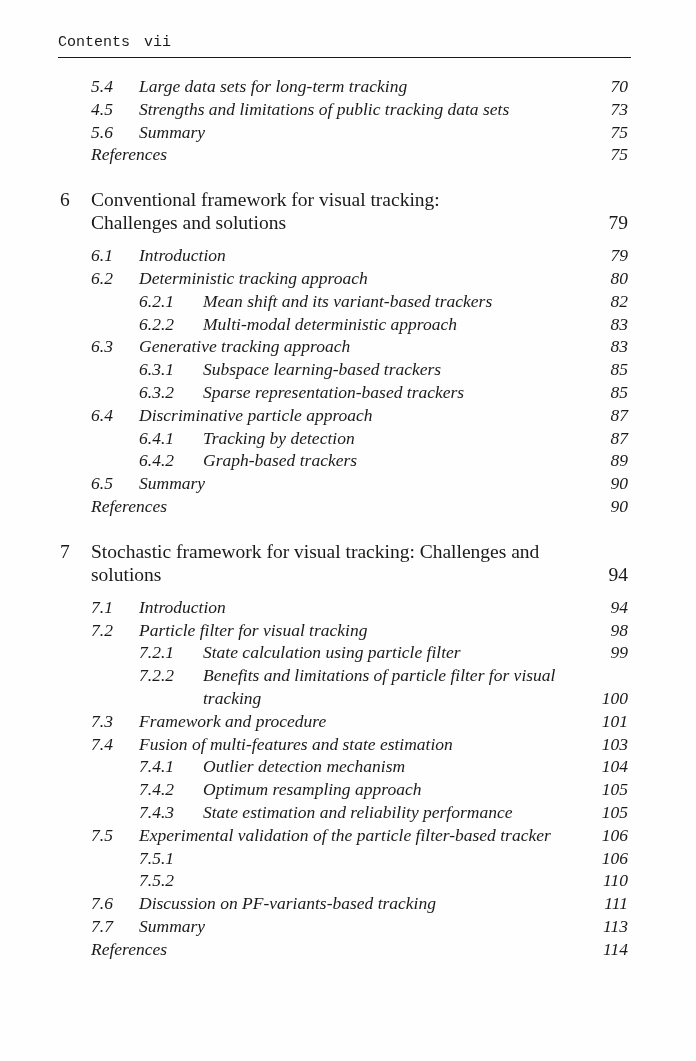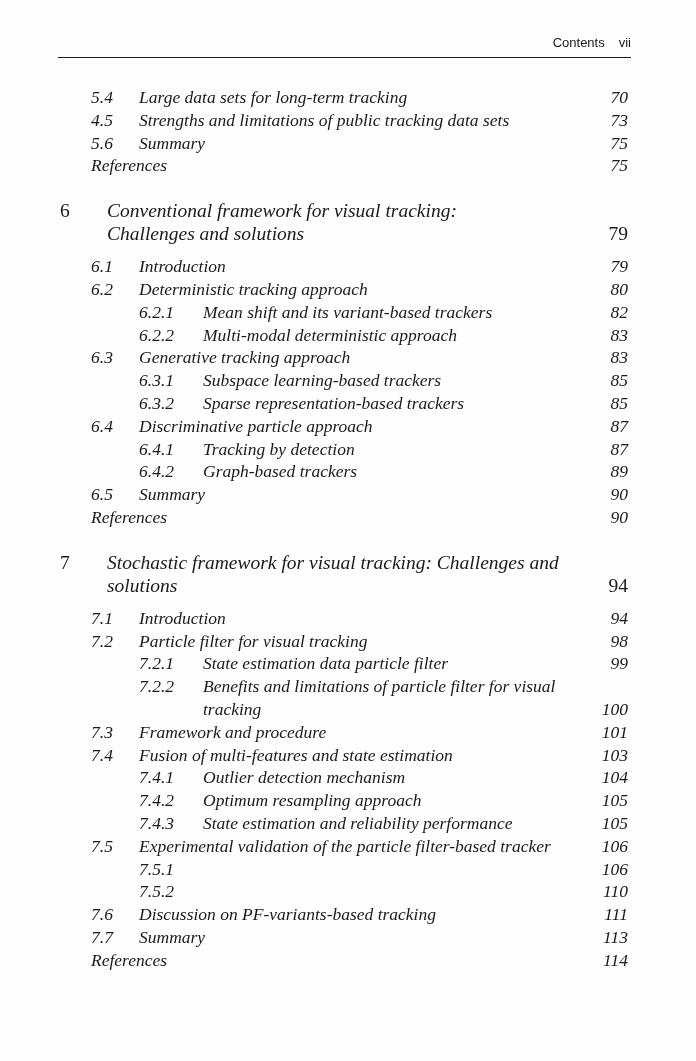--- a/index.html
+++ b/index.html
@@ -8,27 +8,27 @@
       background: #fefefe;
       color: #1a1a1a;
       font-family: "Liberation Serif", "DejaVu Serif", serif;
       position: relative;
       overflow: hidden;
     }
     .running-head {
       position: absolute; left: 58px; top: 33px; width: 573px;
       height: 24px;
       border-bottom: 1.2px solid #1a1a1a;
-      font-family: Liberation Sans, sans-serif;
-      font-size: 13px;
-      text-align: right;
+      font-family: Liberation Mono, monospace;
+      font-size: 15px;
+      text-align: left;
       line-height: 20px;
     }
     .running-head .rh-title { margin-right: 14px; }
-    .toc { position: absolute; left: 58px; top: 75px; width: 573px; margin-top: 11px; }
+    .toc { position: absolute; left: 58px; top: 75px; width: 573px; }
     .row {
       position: relative;
       font-size: 17.5px;
       line-height: 22.8px;
       font-style: italic;
       height: 22.8px;
     }
     .row .num { position: absolute; }
     .row .title { position: absolute; white-space: nowrap; }
     .row .page { position: absolute; right: 3px; }
@@ -42,21 +42,21 @@
     .chapter {
       position: relative;
       font-size: 19.5px;
       line-height: 23px;
       font-style: normal;
       margin-top: 12px;
       margin-bottom: 10px;
       height: 46px;
     }
     .chapter .num { position: absolute; left: 2px; top: 0; }
-    .chapter .title { position: absolute; left: 49px; top: 0; width: 500px; font-style: italic; }
+    .chapter .title { position: absolute; left: 33px; top: 0; width: 500px; }
     .chapter .page { position: absolute; right: 3px; top: 23px; }
   </style>
 </head>
 <body>
 
 <div class="running-head">
   <span class="rh-title">Contents</span><span>vii</span>
 </div>
 
 <div class="toc" id="toc">
@@ -155,21 +155,21 @@
       <span class="title">Introduction</span>
       <span class="page">94</span>
     </div>
     <div class="row lvl1">
       <span class="num">7.2</span>
       <span class="title">Particle filter for visual tracking</span>
       <span class="page">98</span>
     </div>
     <div class="row lvl2">
       <span class="num">7.2.1</span>
-      <span class="title">State estimation data particle filter</span>
+      <span class="title">State calculation using particle filter</span>
       <span class="page">99</span>
     </div>
     <div class="row lvl2 wrap2">
       <span class="num">7.2.2</span>
       <span class="title">Benefits and limitations of particle filter for visual tracking</span>
       <span class="page" style="top: 22.8px;">100</span>
     </div>
     <div class="row lvl1">
       <span class="num">7.3</span>
       <span class="title">Framework and procedure</span>

